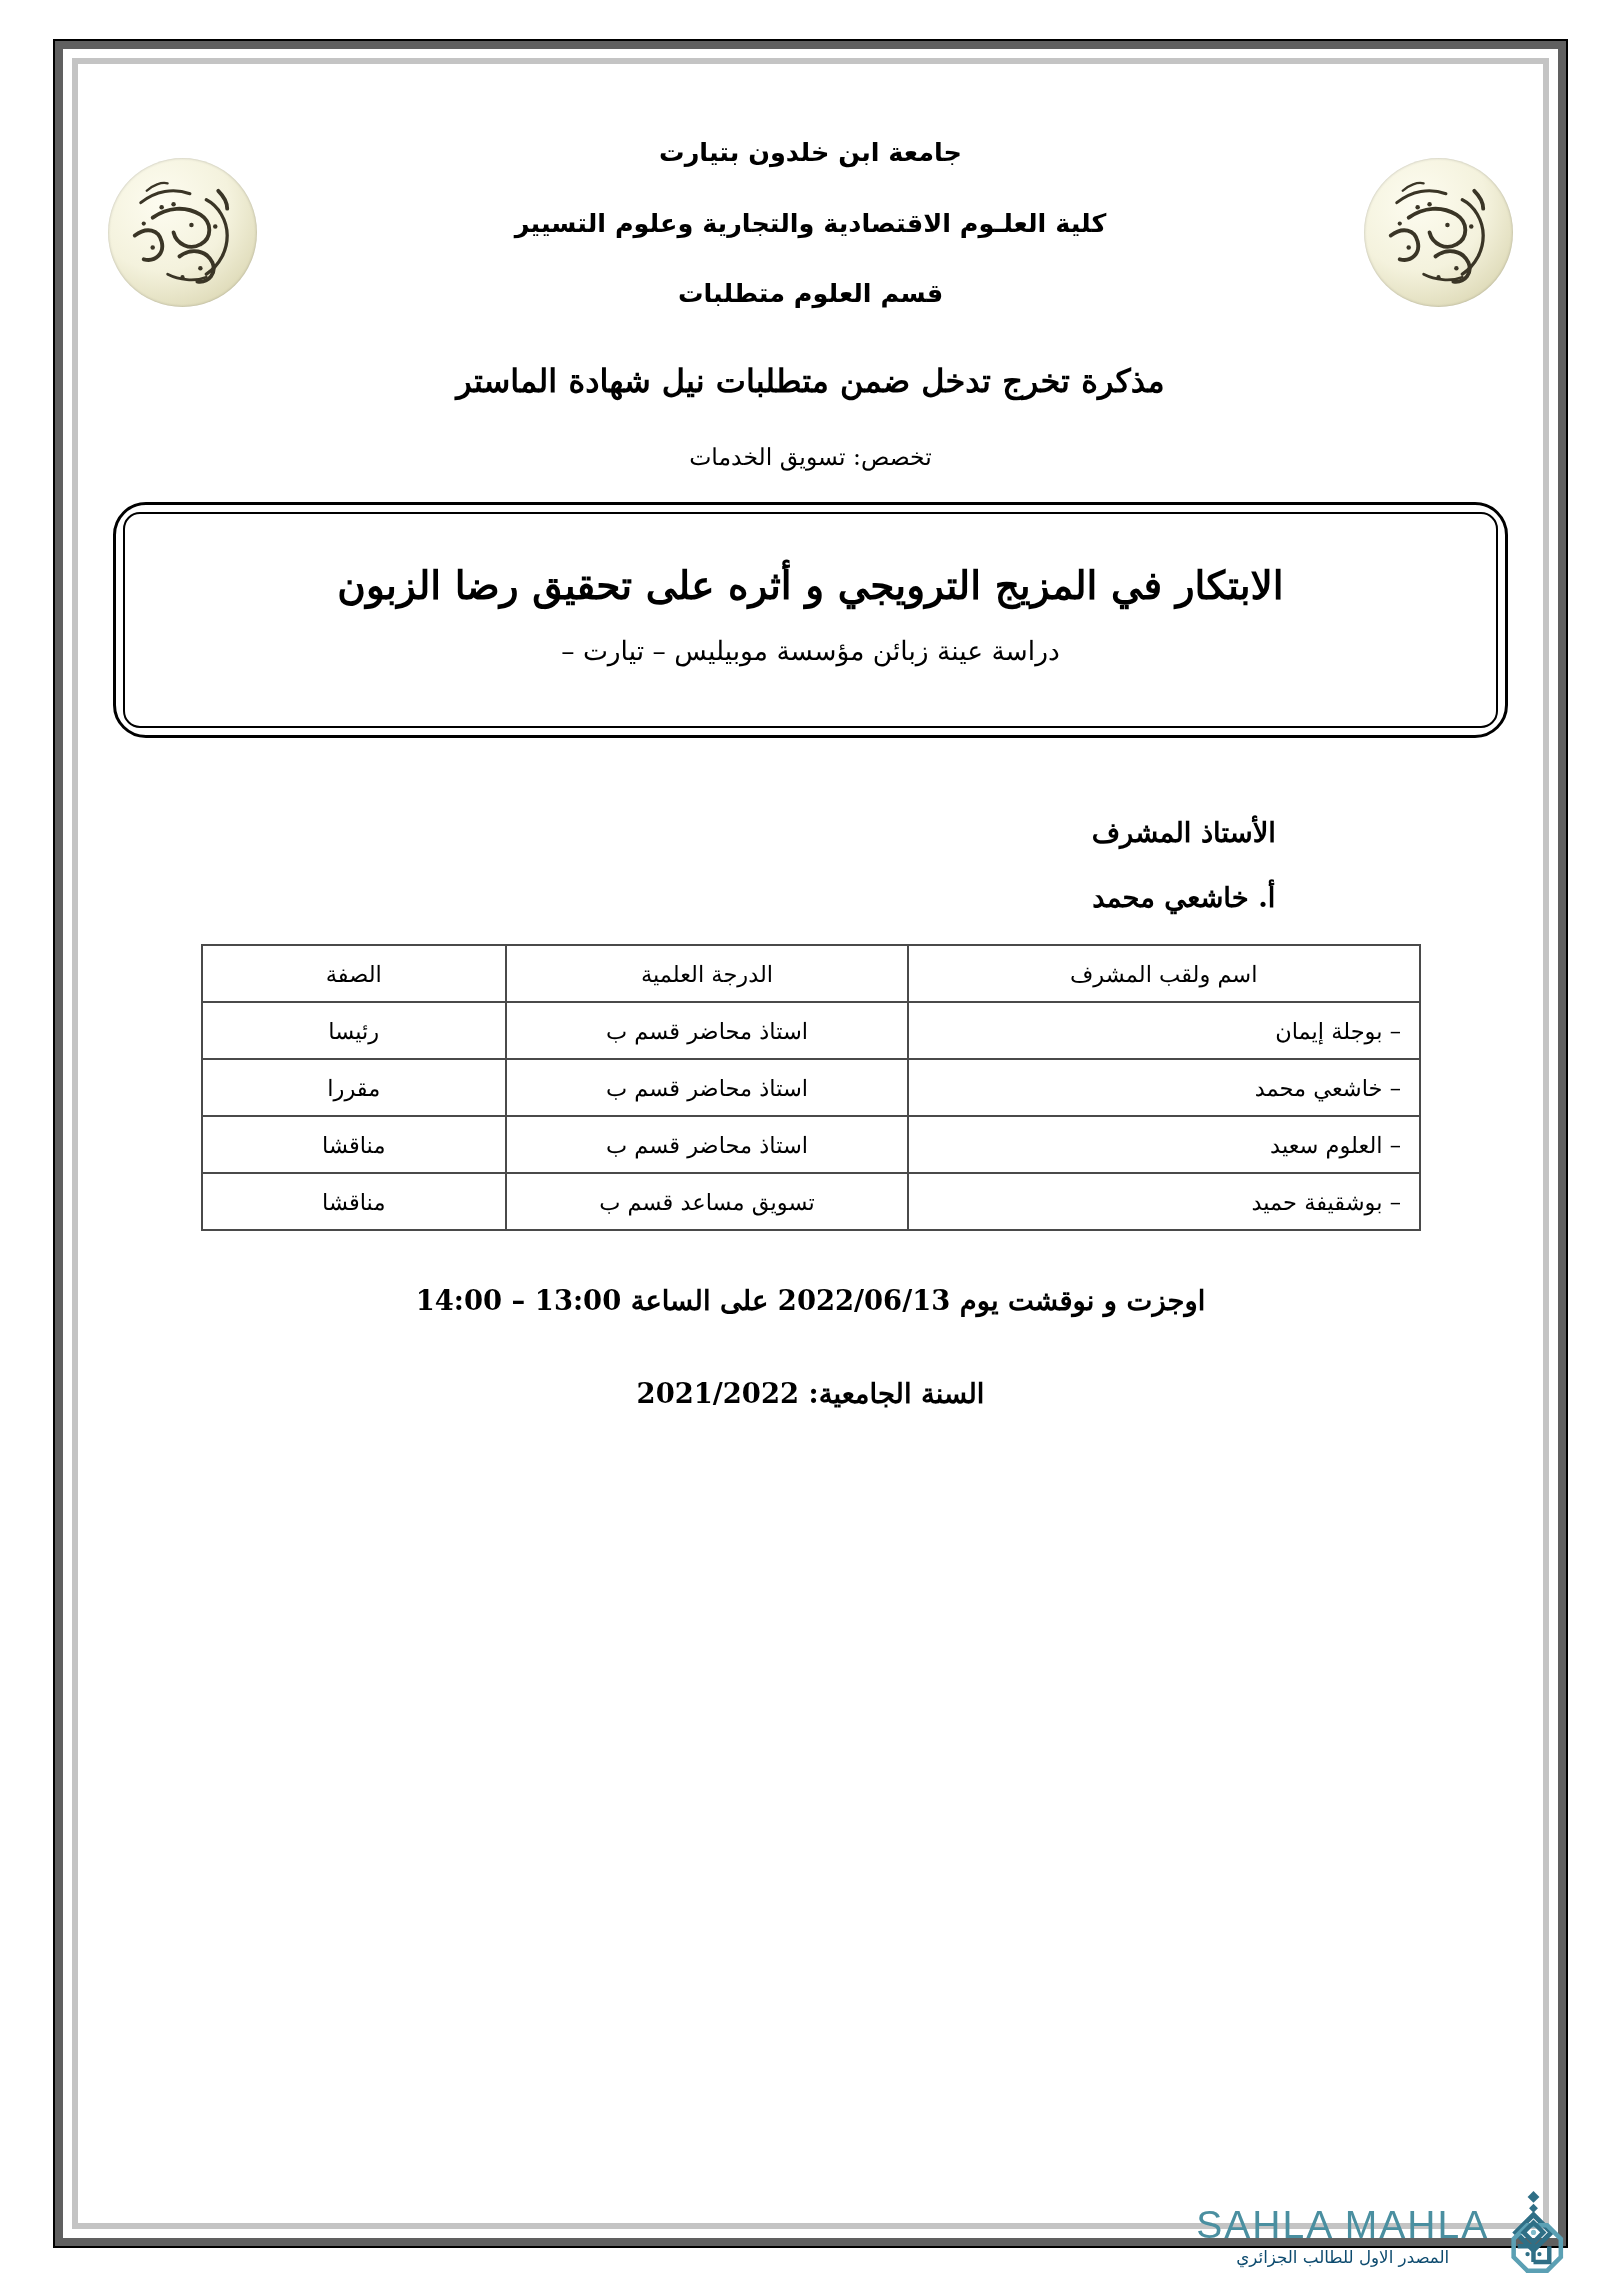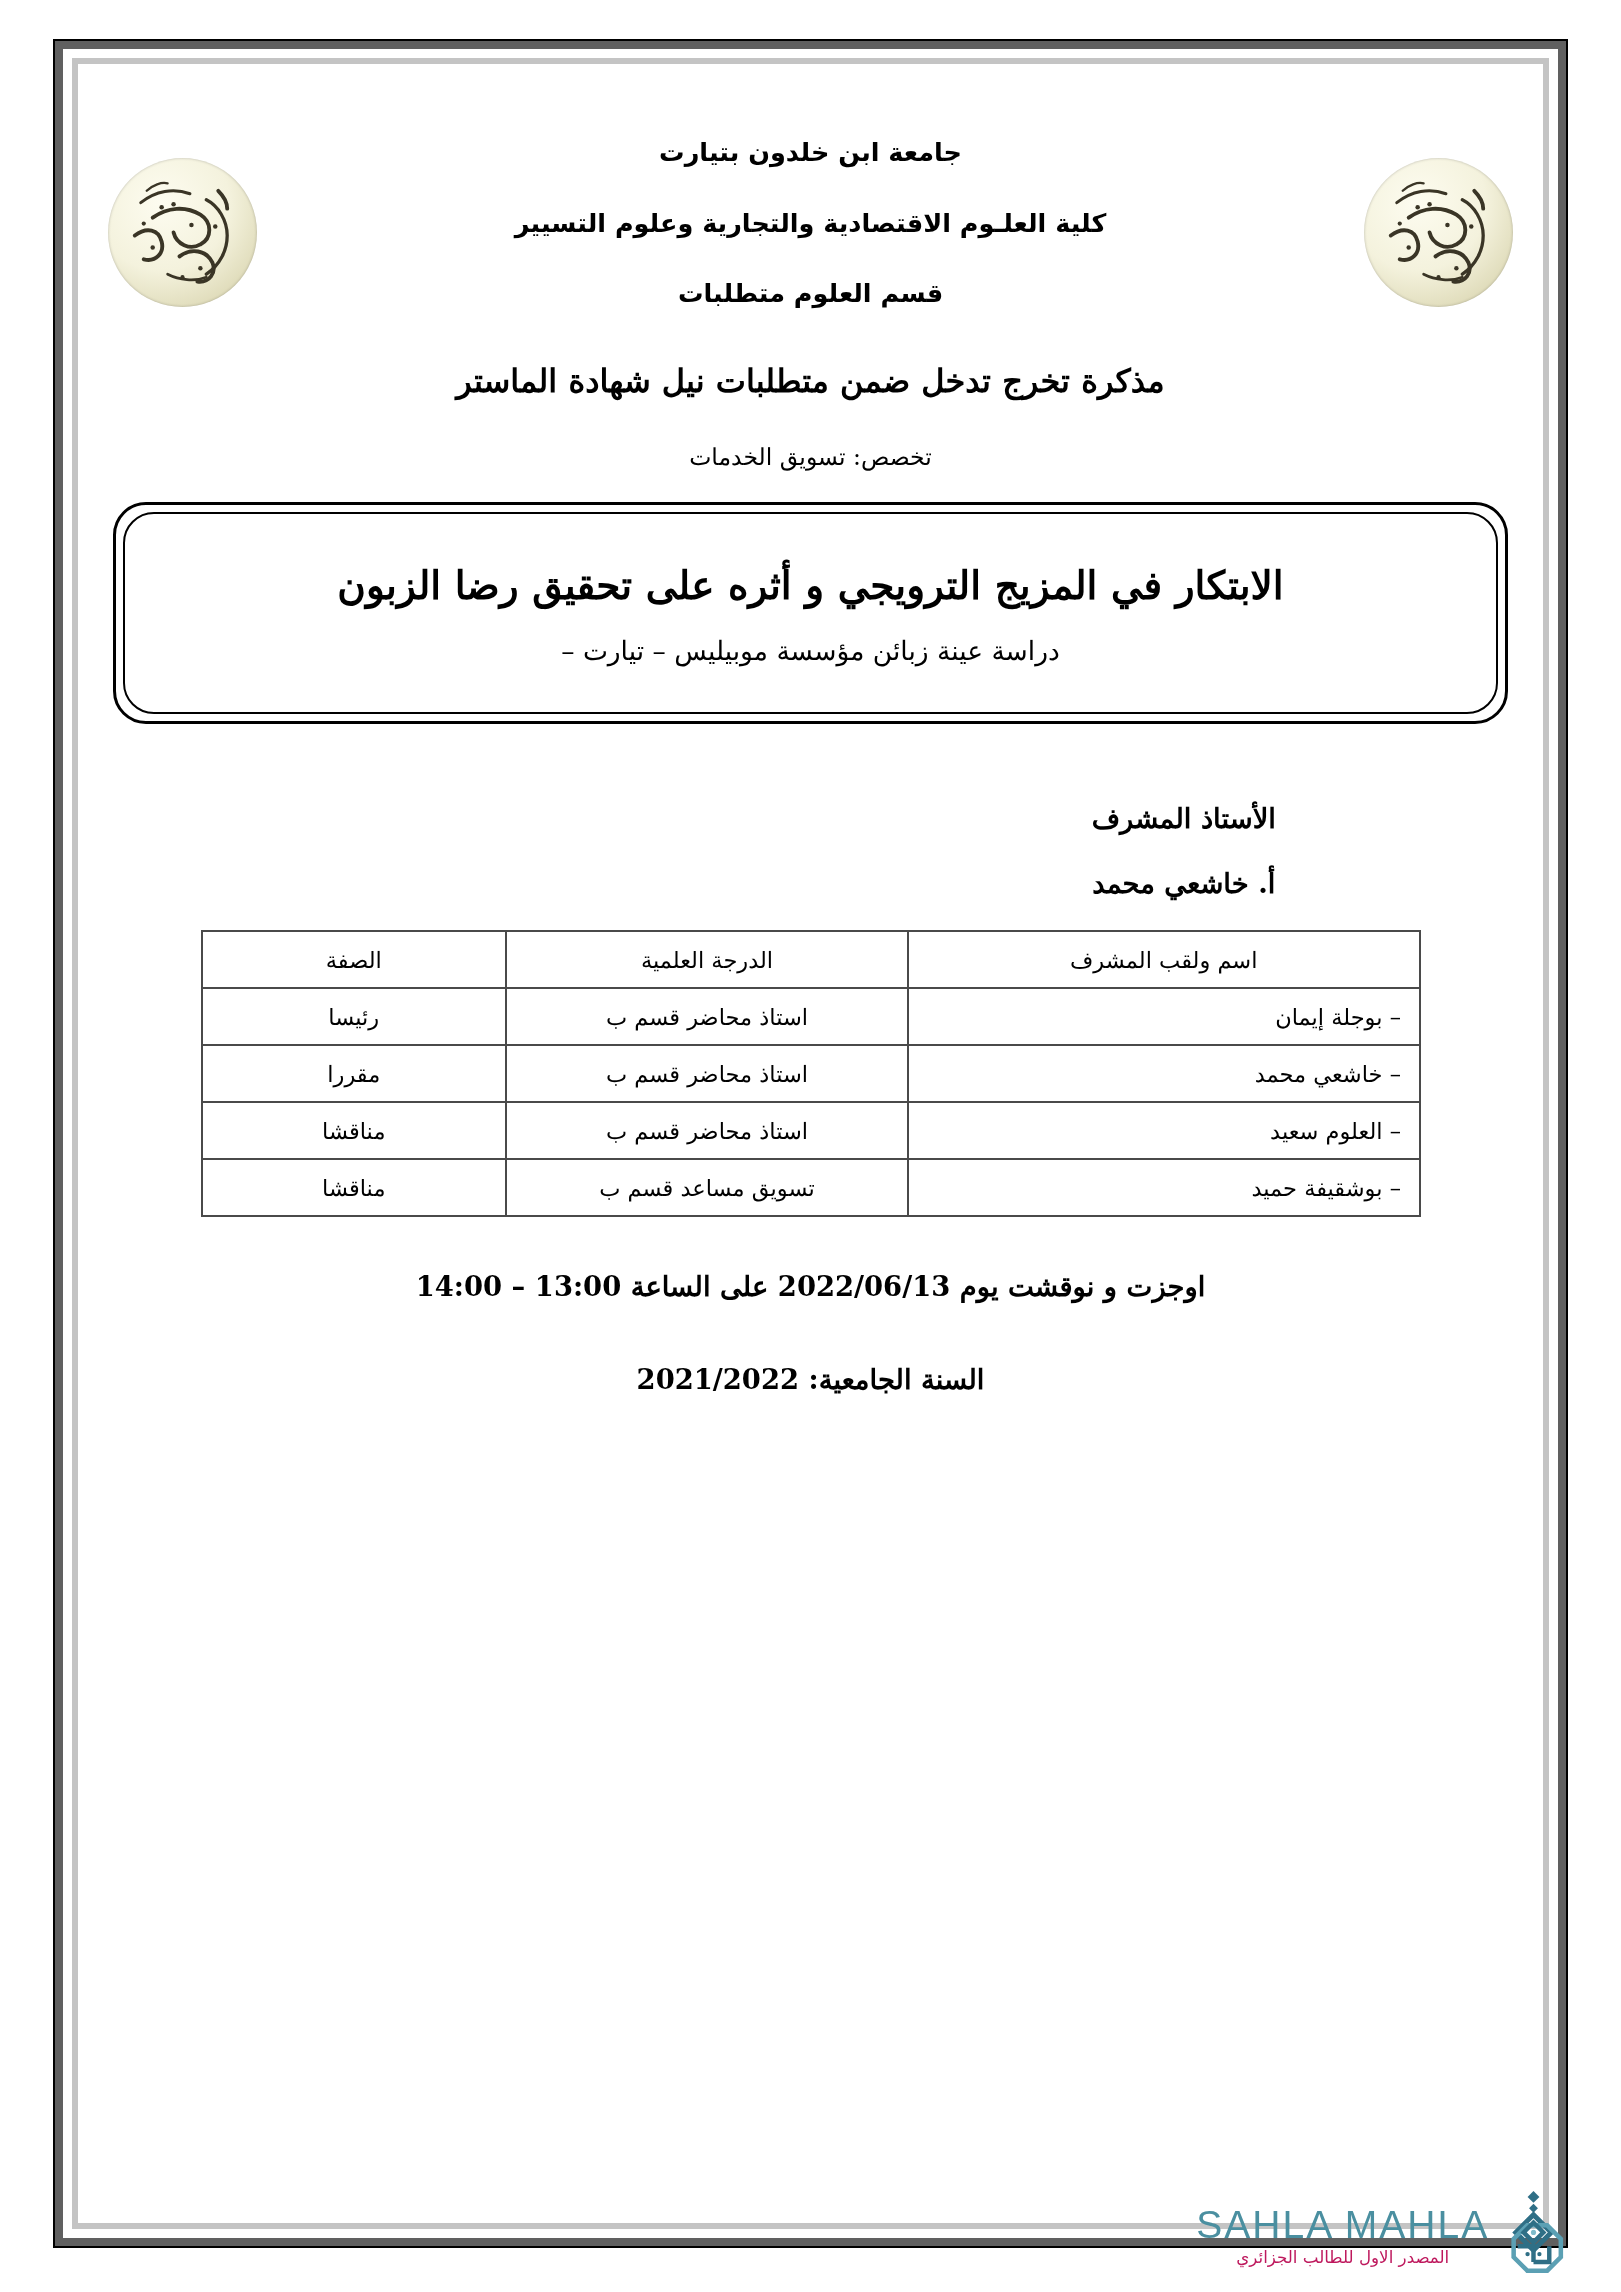--- a/index.html
+++ b/index.html
@@ -106,22 +106,22 @@
     padding: 5.9px;
   }
   .title-box-outer {
     position: relative;
     border: 3.9px solid #000000;
     border-radius: 33px 33px 33px 33px / 33px 33px 33px 33px;
     padding: 6.9px;
   }
   .title-box-inner {
     border: 2.9px solid #000000;
-    border-radius: 31px;
-    padding: 39px 33px 45px 33px;
+    border-radius: 17px;
+    padding: 39px 33px 59px 33px;
     text-align: center;
     background: #ffffff;
   }
   .title-main {
     font-family: "DejaVu Serif", "Liberation Serif", serif;
     font-weight: bold;
     font-size: 39px;
     line-height: 1.25;
     margin: 7.8px 0 25.5px 0;
   }
@@ -224,21 +224,21 @@
     font-family: "Liberation Sans", "DejaVu Sans", sans-serif;
     font-size: 39px;
     letter-spacing: 2px;
     color: #4a8fa0;
     line-height: 1.05;
     white-space: nowrap;
   }
   .wm-sub {
     font-family: "DejaVu Sans", "Liberation Sans", sans-serif;
     font-size: 16.7px;
-    color: #be185d;
+    color: #0c4a6e;
     direction: rtl;
     margin-top: 2px;
     white-space: nowrap;
   }
   .wm-mark { width: 73px; height: 94px; }
 </style>
 </head>
 <body>
 
 <div class="page-frame">

